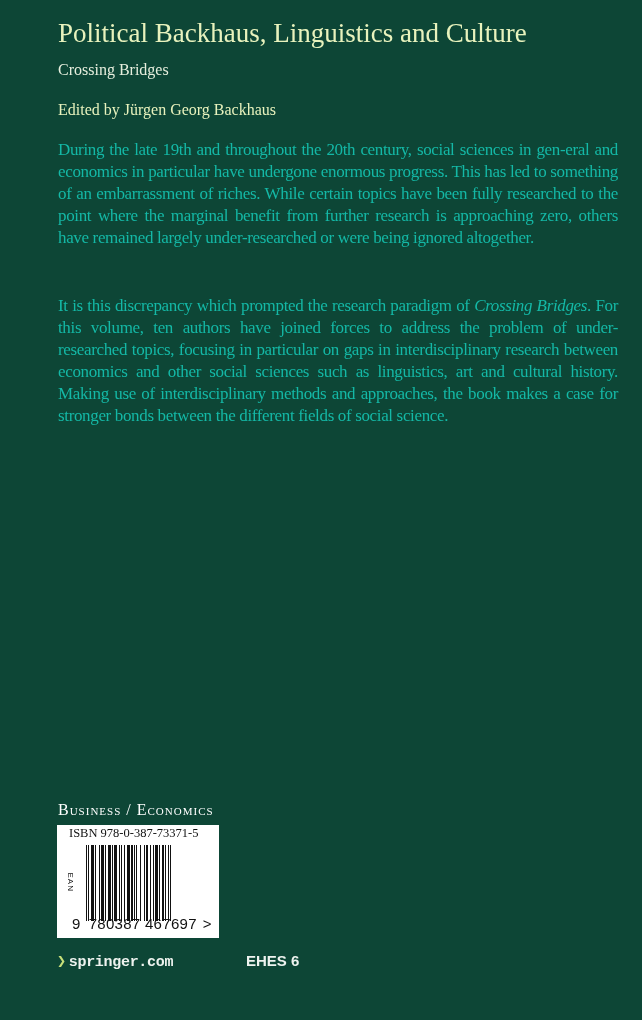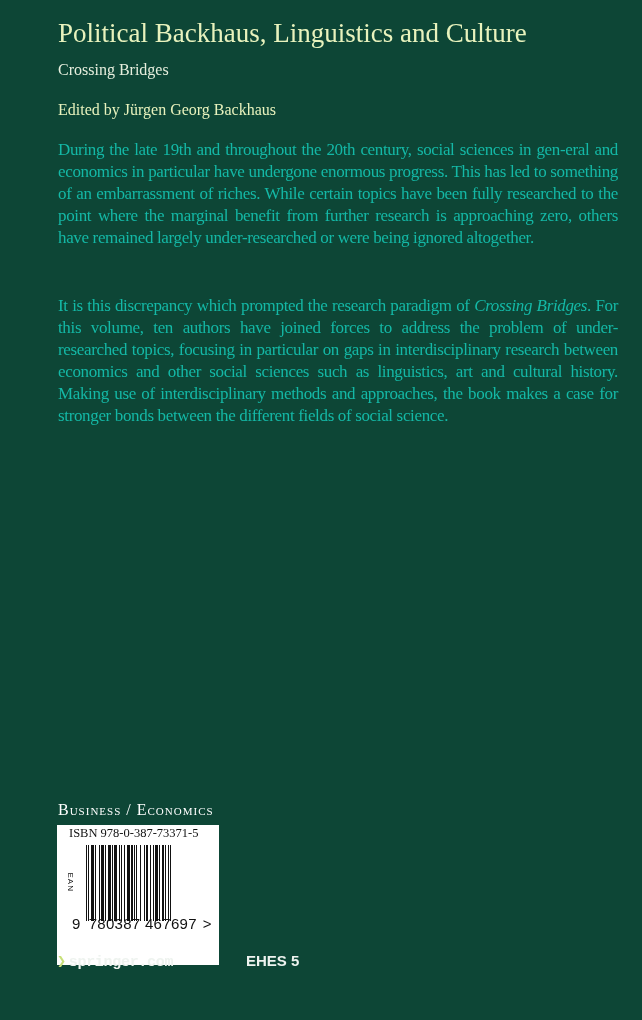--- a/index.html
+++ b/index.html
@@ -32,21 +32,21 @@
   }
   .p1 { top: 139px; }
   .p2 { top: 295px; }
   .category {
     position: absolute; left: 58px; top: 801px;
     font-family: Liberation Serif, serif;
     font-size: 16px; color: #ffffff; font-variant: small-caps;
     letter-spacing: 1px;
   }
   .barcode-box {
-    position: absolute; left: 57px; top: 825px; width: 162px; height: 140px;
+    position: absolute; left: 57px; top: 825px; width: 162px; height: 113px;
     background: #ffffff;
   }
   .isbn {
     position: absolute; left: 12px; top: 1px;
     font-family: "Liberation Serif", serif; font-size: 12.5px; color: #111;
     white-space: nowrap;
   }
   .ean {
     position: absolute; left: 6px; top: 50px; width: 14px;
     font-family: "Liberation Sans", sans-serif; font-size: 8px; color: #111;
@@ -146,13 +146,13 @@
       <span style="width: 1.1px; background: rgb(17, 17, 17);"></span>
       <span style="width: 2.2px; background: rgb(255, 255, 255);"></span>
       <span style="width: 1.1px; background: rgb(17, 17, 17);"></span>
       <span style="width: 1.1px; background: rgb(255, 255, 255);"></span>
       <span style="width: 1.1px; background: rgb(17, 17, 17);"></span>
     </div>
   <div class="digits"><span class="lead">9</span><span>780387 467697</span><span class="gt">&gt;</span></div>
 </div>
 
 <div class="springer"><span class="arrow">❯</span><span>springer.com</span></div>
-<div class="series">EHES 5</div>
+<div class="series">EHES 6</div>
 
 </body></html>

